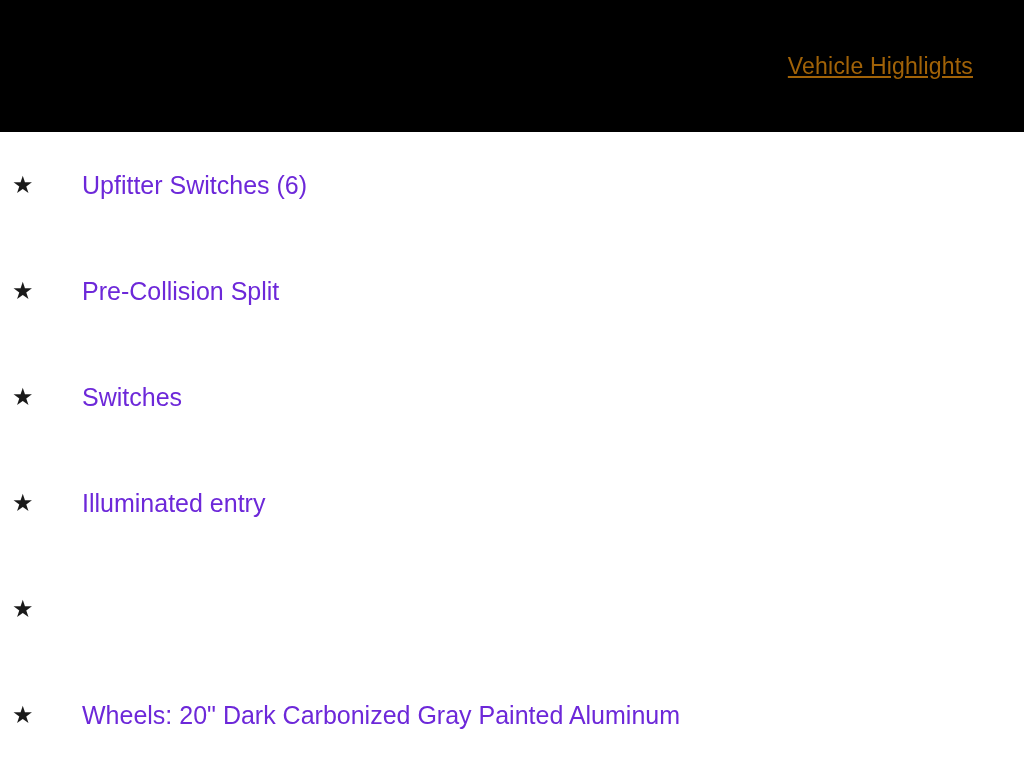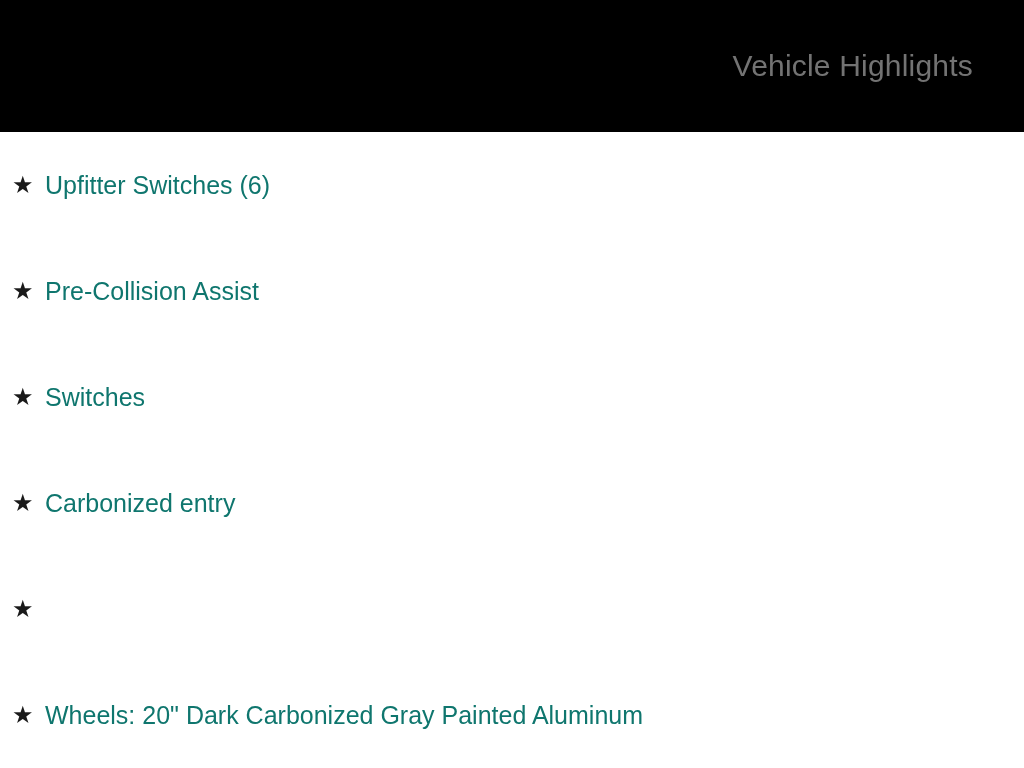--- a/index.html
+++ b/index.html
@@ -20,25 +20,26 @@
   .header {
     height: 132px;
     flex: 0 0 132px;
     background: #000000;
     display: flex;
     align-items: center;
     justify-content: flex-end;
     padding-right: 51px;
   }
   .header-title {
-    color: #737373;
-    font-size: 30px;
+    color: #a16207;
+    font-size: 23px;
     font-weight: 400;
     letter-spacing: 0.2px;
     line-height: 1;
+    text-decoration: underline;
   }
   .list {
     flex: 1 1 auto;
     display: flex;
     flex-direction: column;
   }
   .row {
     height: 106px;
     flex: 0 0 106px;
     display: flex;
@@ -49,54 +50,55 @@
     font-size: 24px;
     line-height: 1;
     color: #1a1a1a;
     width: 20px;
     text-align: left;
     margin-right: 13px;
     flex: 0 0 auto;
   }
   .label {
     font-size: 25px;
-    color: #0f766e;
+    color: #6d28d9;
     line-height: 1.15;
     white-space: nowrap;
+    margin-left: 37px;
   }
 </style>
 </head>
 <body>
 
 <div class="slide">
 
   <div class="header">
     <span class="header-title">Vehicle Highlights</span>
   </div>
 
   <div class="list">
 
     <div class="row">
       <span class="star">★</span>
       <span class="label">Upfitter Switches (6)</span>
     </div>
 
     <div class="row">
       <span class="star">★</span>
-      <span class="label">Pre-Collision Assist</span>
+      <span class="label">Pre-Collision Split</span>
     </div>
 
     <div class="row">
       <span class="star">★</span>
       <span class="label">Switches</span>
     </div>
 
     <div class="row">
       <span class="star">★</span>
-      <span class="label">Carbonized entry</span>
+      <span class="label">Illuminated entry</span>
     </div>
 
     <div class="row">
       <span class="star">★</span>
     </div>
 
     <div class="row">
       <span class="star">★</span>
       <span class="label">Wheels: 20" Dark Carbonized Gray Painted Aluminum</span>
     </div>

